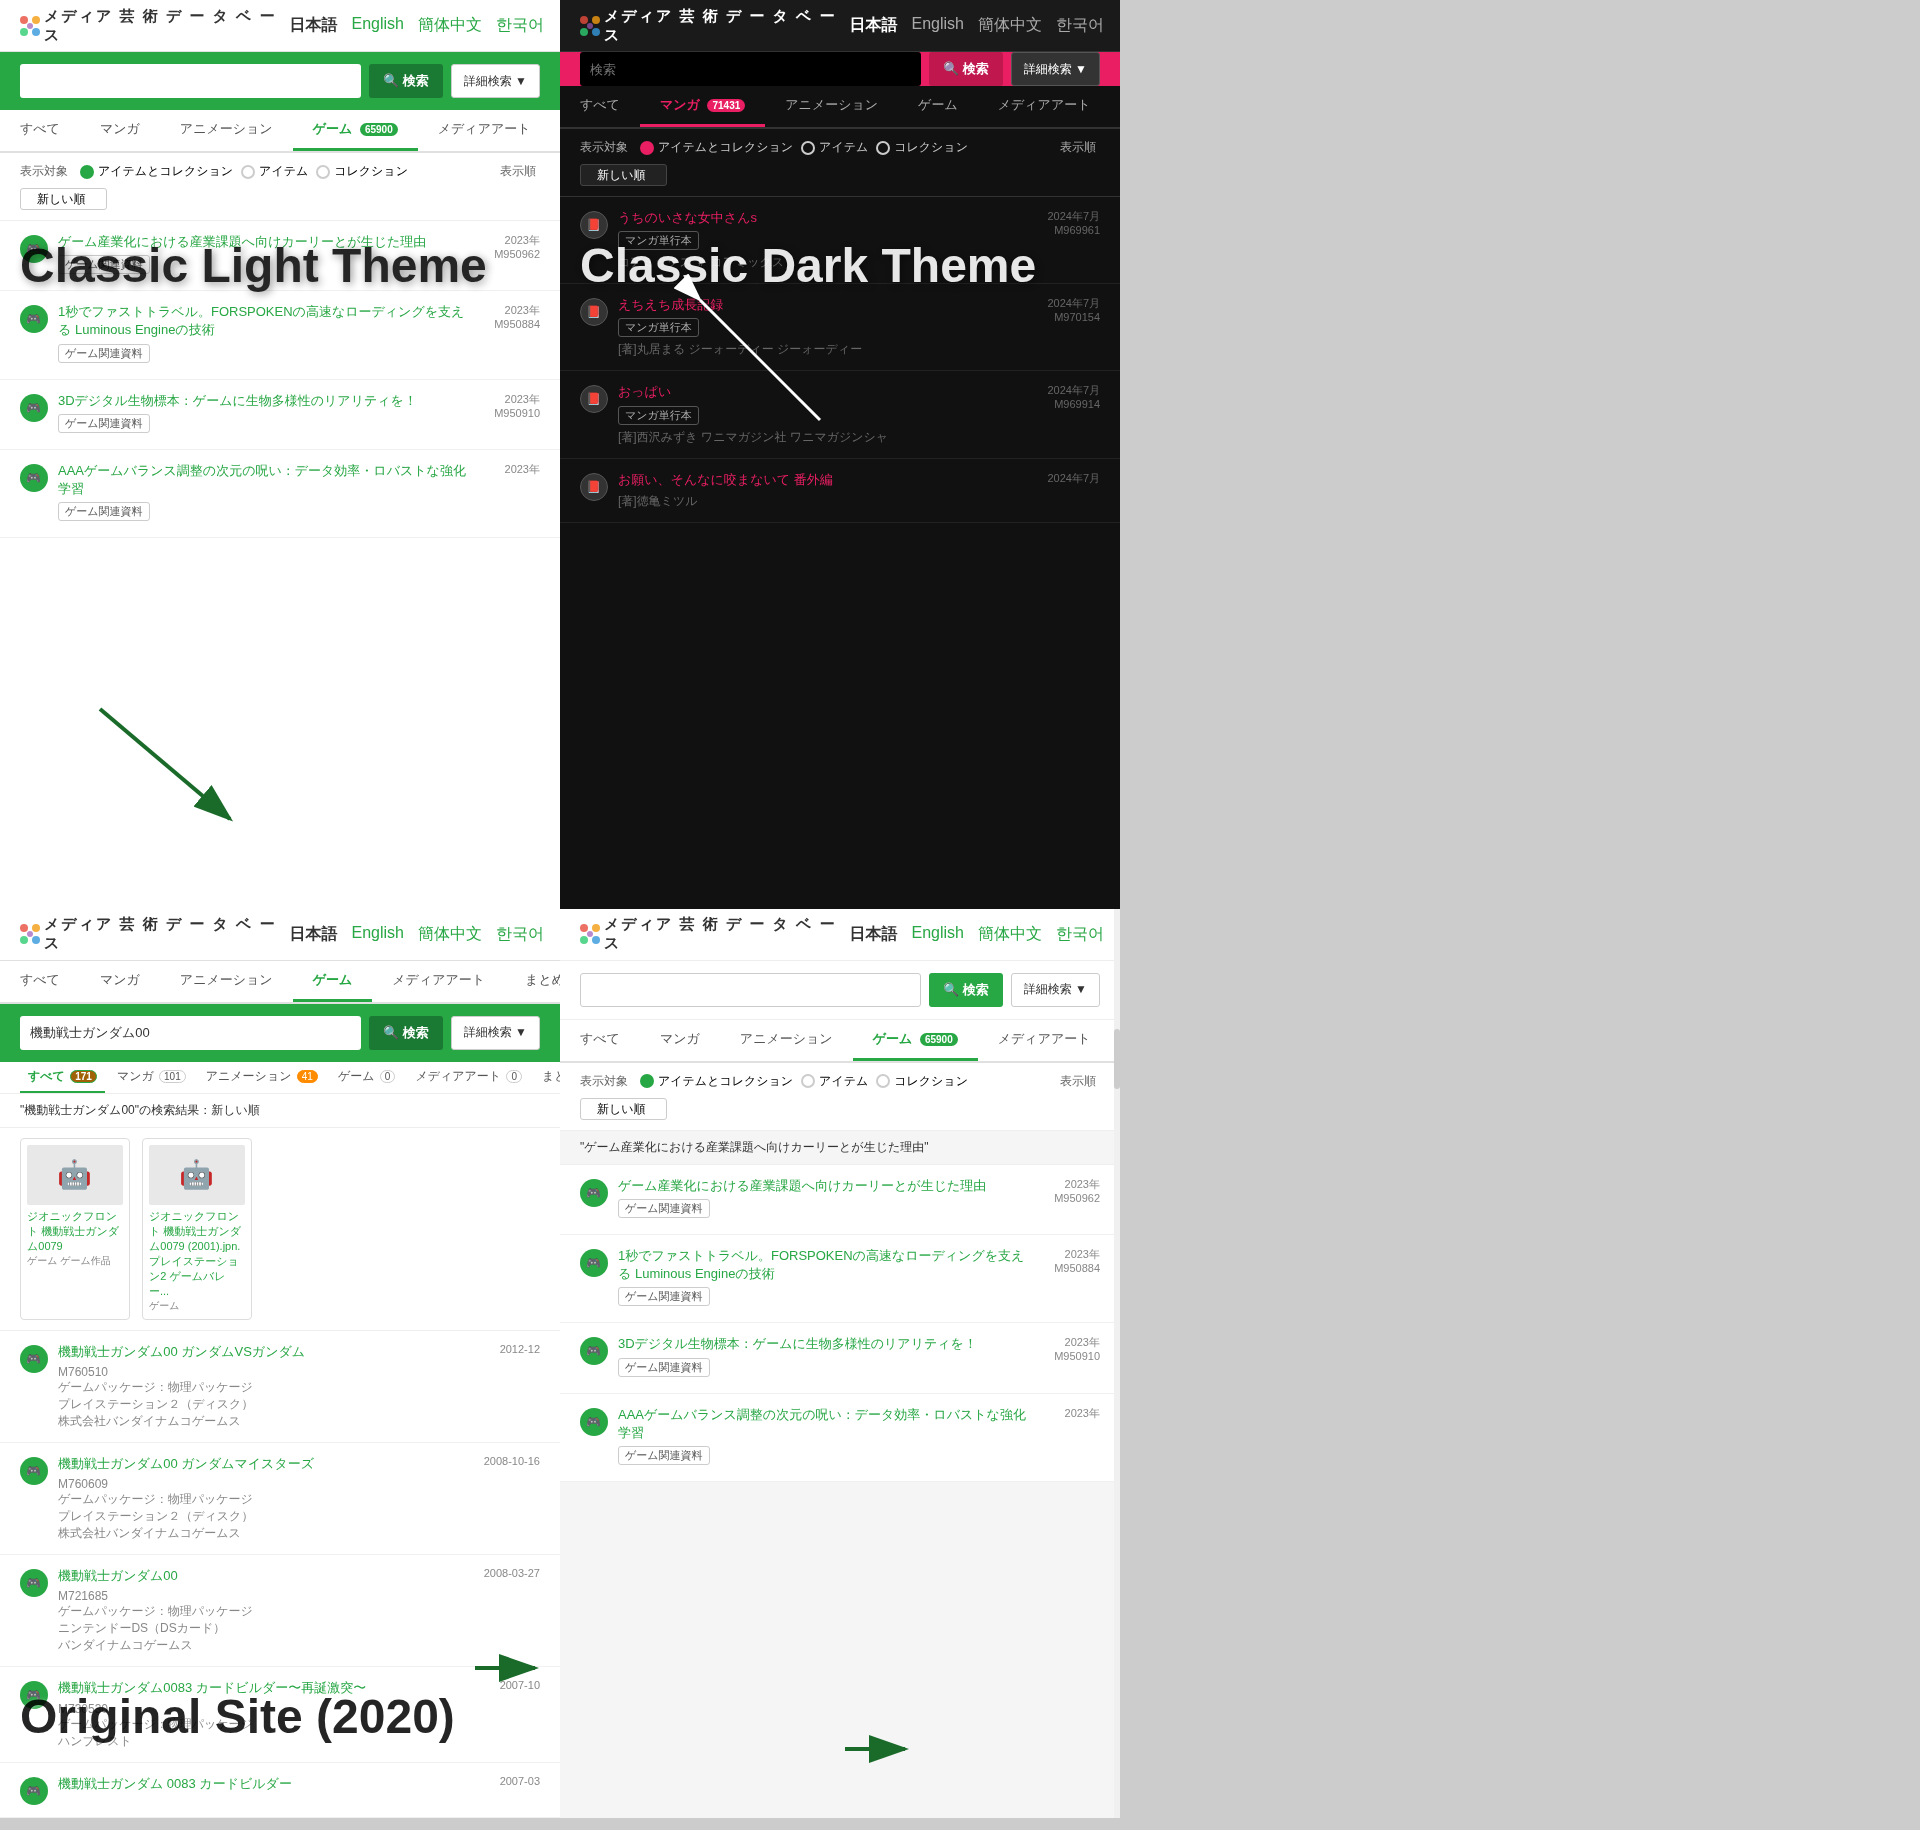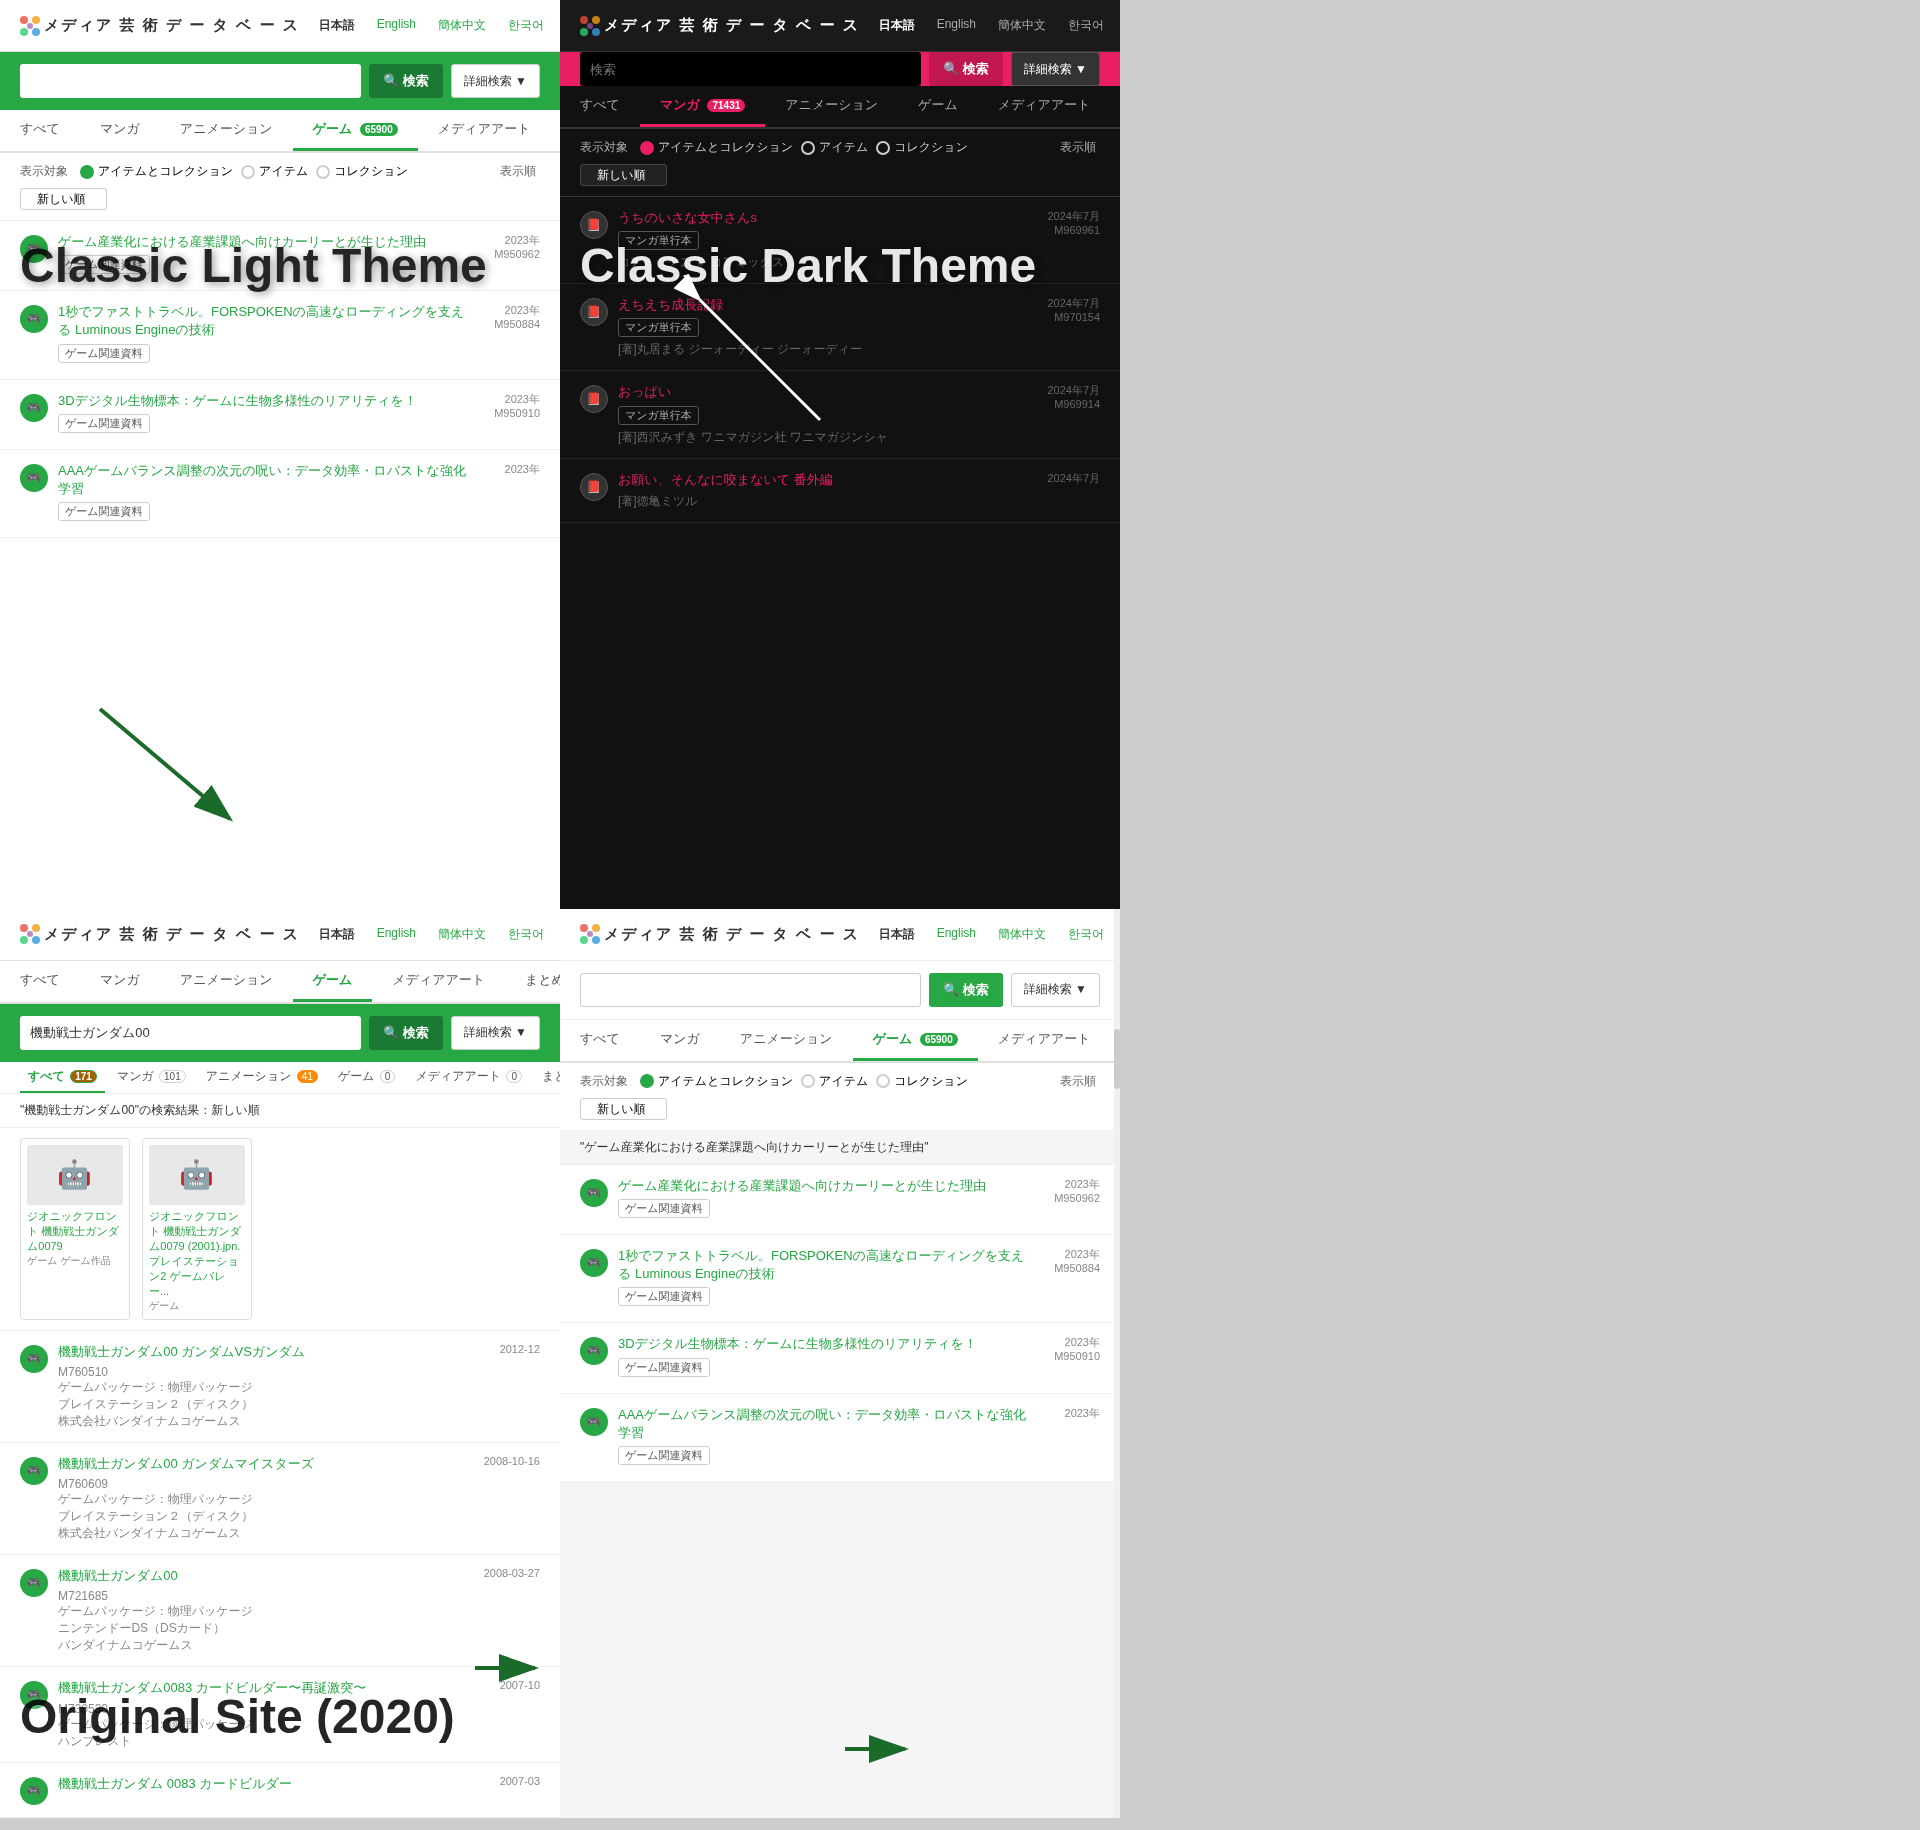--- a/index.html
+++ b/index.html
@@ -32,21 +32,21 @@
     .header-light2 { background: #fff; border-bottom: 1px solid #e0e0e0; }
     .site-title {
       font-size: 15px;
       font-weight: 600;
       letter-spacing: 2px;
       flex: 1;
     }
     .site-title-light { color: #333; }
     .site-title-dark { color: #fff; }
 
-    .lang-nav { display: flex; gap: 22px; font-size: 12px; justify-content: space-between; }
+    .lang-nav { display: flex; gap: 14px; font-size: 16px; justify-content: space-between; }
     .lang-item { cursor: pointer; }
     .lang-active-light { color: #333; font-weight: 700; }
     .lang-inactive-light { color: #28a745; }
     .lang-active-dark { color: #fff; font-weight: 700; }
 
     
     .search-section-light {
       background: #28a745;
       padding: 12px 20px;
     }

